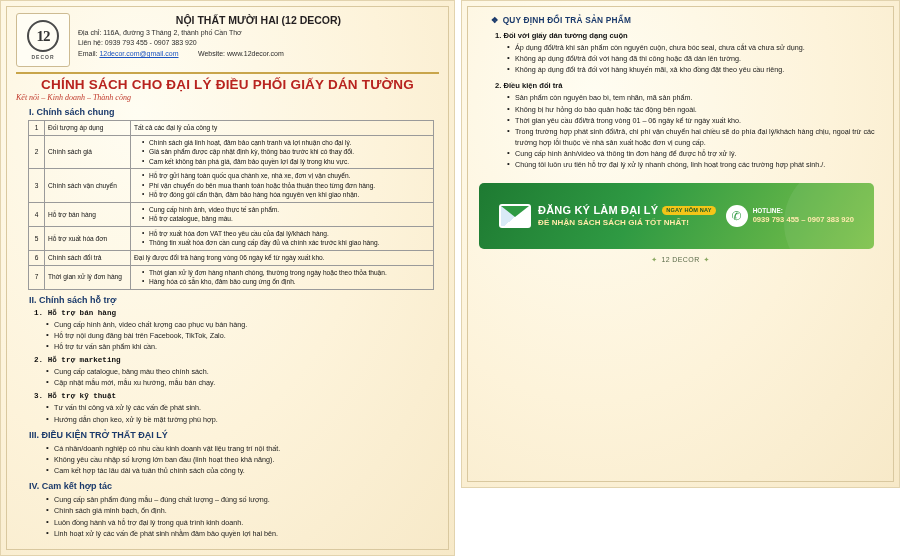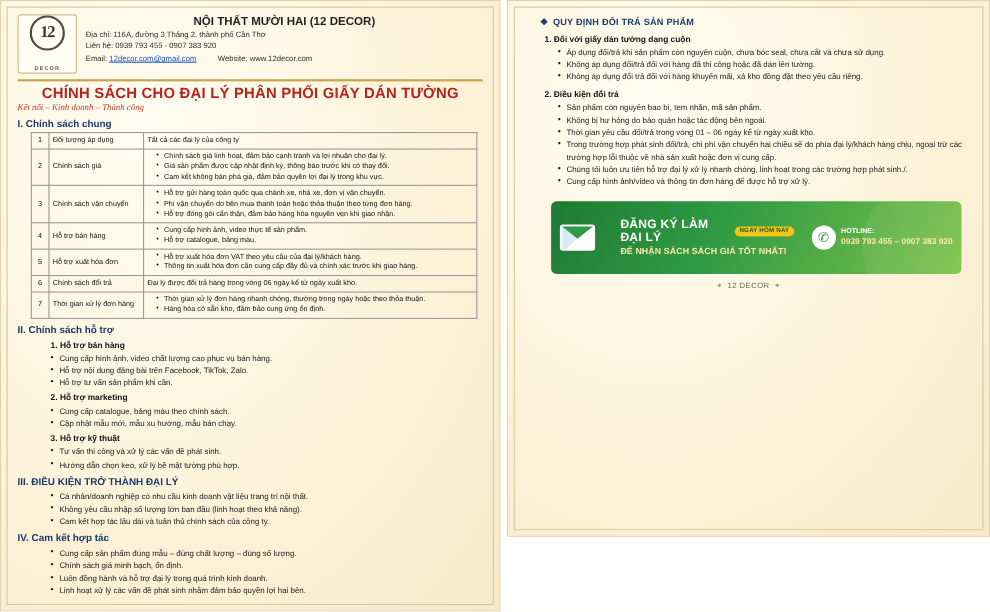--- a/index.html
+++ b/index.html
@@ -34,21 +34,21 @@
     overflow: hidden;
   }
 
   
   .hdr { display: flex; align-items: flex-start; gap: 8px; }
   .logo {
     width: 54px; height: 54px; flex: 0 0 54px;
     border: 1px solid #cdbb92;
     background: #fffdf4;
     display: flex; flex-direction: column;
-    align-items: center; justify-content: space-between;
+    align-items: center; justify-content: center;
     border-radius: 3px;
   }
   .logo-circle {
     width: 32px; height: 32px; border-radius: 50%;
     border: 2px solid #4a4a4a;
     display: flex; align-items: center; justify-content: center;
     font-size: 15px; font-weight: bold; color: #333;
     font-family: "Liberation Serif", serif;
     letter-spacing: -1px;
   }
@@ -75,25 +75,26 @@
     font-size: 8px;
     color: #c0392b;
     font-family: "Liberation Serif", serif;
     font-style: italic;
     margin-bottom: 5px;
   }
 
   
   .sec-h {
     font-size: 9px; font-weight: bold; color: #1b3a6b;
-    margin: 5px 0 3px 0;
+    margin: 5px 0 3px 13px;
   }
   .sub-h {
     font-size: 7.6px; font-weight: bold; color: #111;
-    margin: 4px 0 2px 30px;
+    margin: 4px 0 2px 18px;
+    font-family: Liberation Mono, monospace;
   }
   ul.bul {
     margin: 0 0 2px 30px; padding: 0;
     list-style: none;
   }
   ul.bul li {
     font-size: 7.2px; color: #1a1a1a; line-height: 1.55;
     position: relative; padding-left: 8px;
   }
   ul.bul li:before {
@@ -128,30 +129,29 @@
     letter-spacing: .2px;
   }
   .r-title .dia { color: #1b3a6b; margin-right: 4px; }
   .r-sub {
     font-size: 7.6px; font-weight: bold; color: #111;
     margin: 6px 0 2px 18px;
   }
 
   
   .banner {
-    margin: 12px 10px 0 24px;
+    margin: 12px 10px 0 2px;
     height: 66px;
     border-radius: 5px;
     background: linear-gradient(120deg, #1e7a32 0%, #2f9a43 40%, #7ec24a 100%);
     position: relative;
     display: flex;
     align-items: center;
-    padding: 0 8px;
+    padding: 0 20px;
     overflow: hidden;
-    gap: 16px;
   }
   .banner:after {
     content: "";
     position: absolute; right: -30px; top: -20px;
     width: 120px; height: 120px; border-radius: 50%;
     background: rgba(255,255,255,.07);
   }
   .env {
     width: 32px; height: 24px; flex: 0 0 32px;
     background: #fff; border-radius: 3px;
@@ -219,21 +219,21 @@
             <span class="mailto">12decor.com@gmail.com</span>
             &nbsp;&nbsp;&nbsp;&nbsp;&nbsp;&nbsp;&nbsp;&nbsp;
             <span>Website:</span>
             <span class="web">www.12decor.com</span>
           </div>
         </div>
       </div>
 
       <hr class="hdr-rule">
 
-      <div class="doc-title">CHÍNH SÁCH CHO ĐẠI LÝ PHÂN PHỐI GIẤY DÁN TƯỜNG</div>
+      <div class="doc-title">CHÍNH SÁCH CHO ĐẠI LÝ ĐIỀU PHỐI GIẤY DÁN TƯỜNG</div>
       <div class="doc-sub">Kết nối – Kinh doanh – Thành công</div>
 
       <div class="sec-h">I. Chính sách chung</div>
       <table class="policy">
         <tbody>
             <tr>
               <td class="c-no">1</td>
               <td class="c-name">Đối tượng áp dụng</td>
               <td class="c-desc">Tất cả các đại lý của công ty</td>
             </tr>
@@ -310,21 +310,21 @@
             <li>Cung cấp catalogue, bảng màu theo chính sách.</li>
             <li>Cập nhật mẫu mới, mẫu xu hướng, mẫu bán chạy.</li>
           </ul>
           <div class="sub-h">3. Hỗ trợ kỹ thuật</div>
           <ul class="bul">
             <li>Tư vấn thi công và xử lý các vấn đề phát sinh.</li>
             <li>Hướng dẫn chọn keo, xử lý bề mặt tường phù hợp.</li>
           </ul>
         </div>
 
-      <div class="sec-h">III. ĐIỀU KIỆN TRỞ THÀNH ĐẠI LÝ</div>
+      <div class="sec-h">III. ĐIỀU KIỆN TRỞ THẤT ĐẠI LÝ</div>
       <ul class="bul">
           <li>Cá nhân/doanh nghiệp có nhu cầu kinh doanh vật liệu trang trí nội thất.</li>
           <li>Không yêu cầu nhập số lượng lớn ban đầu (linh hoạt theo khả năng).</li>
           <li>Cam kết hợp tác lâu dài và tuân thủ chính sách của công ty.</li>
         </ul>
 
       <div class="sec-h">IV. Cam kết hợp tác</div>
       <ul class="bul">
           <li>Cung cấp sản phẩm đúng mẫu – đúng chất lượng – đúng số lượng.</li>
           <li>Chính sách giá minh bạch, ổn định.</li>
@@ -348,22 +348,22 @@
             <li>Áp dụng đổi/trả khi sản phẩm còn nguyên cuộn, chưa bóc seal, chưa cắt và chưa sử dụng.</li>
             <li>Không áp dụng đổi/trả đối với hàng đã thi công hoặc đã dán lên tường.</li>
             <li>Không áp dụng đổi trả đối với hàng khuyến mãi, xả kho đồng đặt theo yêu cầu riêng.</li>
           </ul>
           <div class="r-sub">2. Điều kiện đổi trả</div>
           <ul class="bul">
             <li>Sản phẩm còn nguyên bao bì, tem nhãn, mã sản phẩm.</li>
             <li>Không bị hư hỏng do bảo quản hoặc tác động bên ngoài.</li>
             <li>Thời gian yêu cầu đổi/trả trong vòng 01 – 06 ngày kể từ ngày xuất kho.</li>
             <li>Trong trường hợp phát sinh đổi/trả, chi phí vận chuyển hai chiều sẽ do phía đại lý/khách hàng chịu, ngoại trừ các trường hợp lỗi thuộc về nhà sản xuất hoặc đơn vị cung cấp.</li>
+            <li>Cung cấp hình ảnh/video và thông tin đơn hàng để được hỗ trợ xử lý.</li>
             <li>Chúng tôi luôn ưu tiên hỗ trợ đại lý xử lý nhanh chóng, linh hoạt trong các trường hợp phát sinh./.</li>
-            <li>Cung cấp hình ảnh/video và thông tin đơn hàng để được hỗ trợ xử lý.</li>
           </ul>
         </div>
 
       <div class="banner">
         <div class="env"></div>
         <div class="banner-mid">
           <div class="b-l1">
             <span class="big">ĐĂNG KÝ LÀM ĐẠI LÝ</span>
             <span class="pill">NGAY HÔM NAY</span>
           </div>

